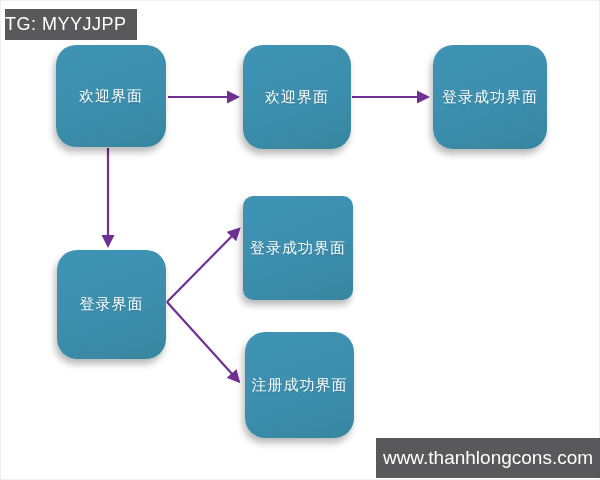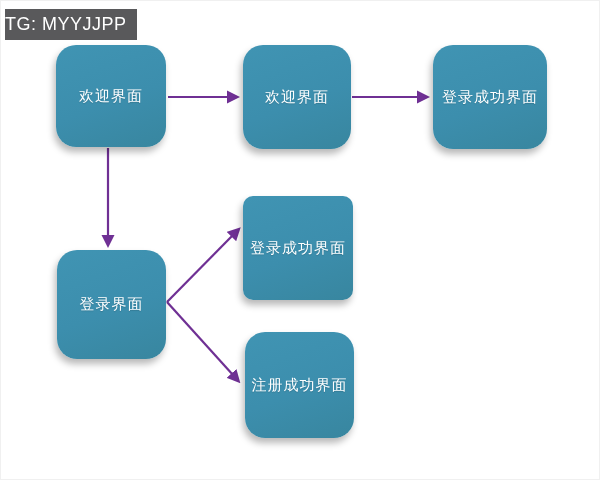--- a/index.html
+++ b/index.html
@@ -69,14 +69,17 @@
   <div class="node n4">
     <span>登录界面</span>
   </div>
   <div class="node n5">
     <span>登录成功界面</span>
   </div>
   <div class="node n6">
     <span>注册成功界面</span>
   </div>
 
+  <div class="watermark">
+    <span>www.thanhlongcons.com</span>
+  </div>
 
 </div>
 
 </body></html>

